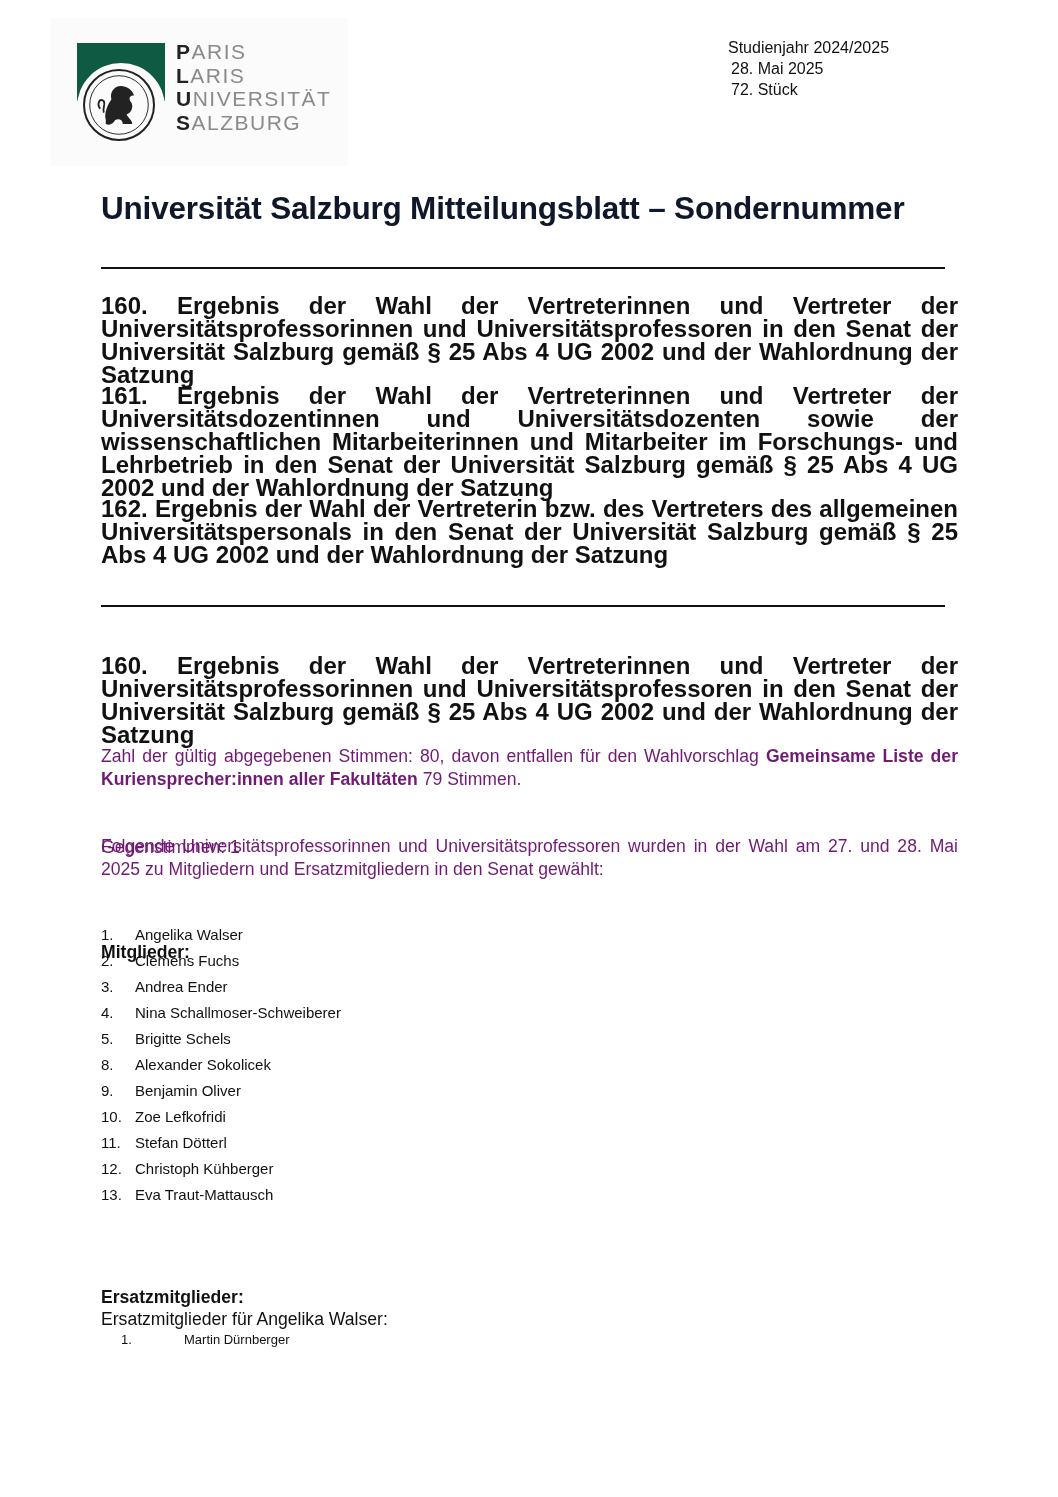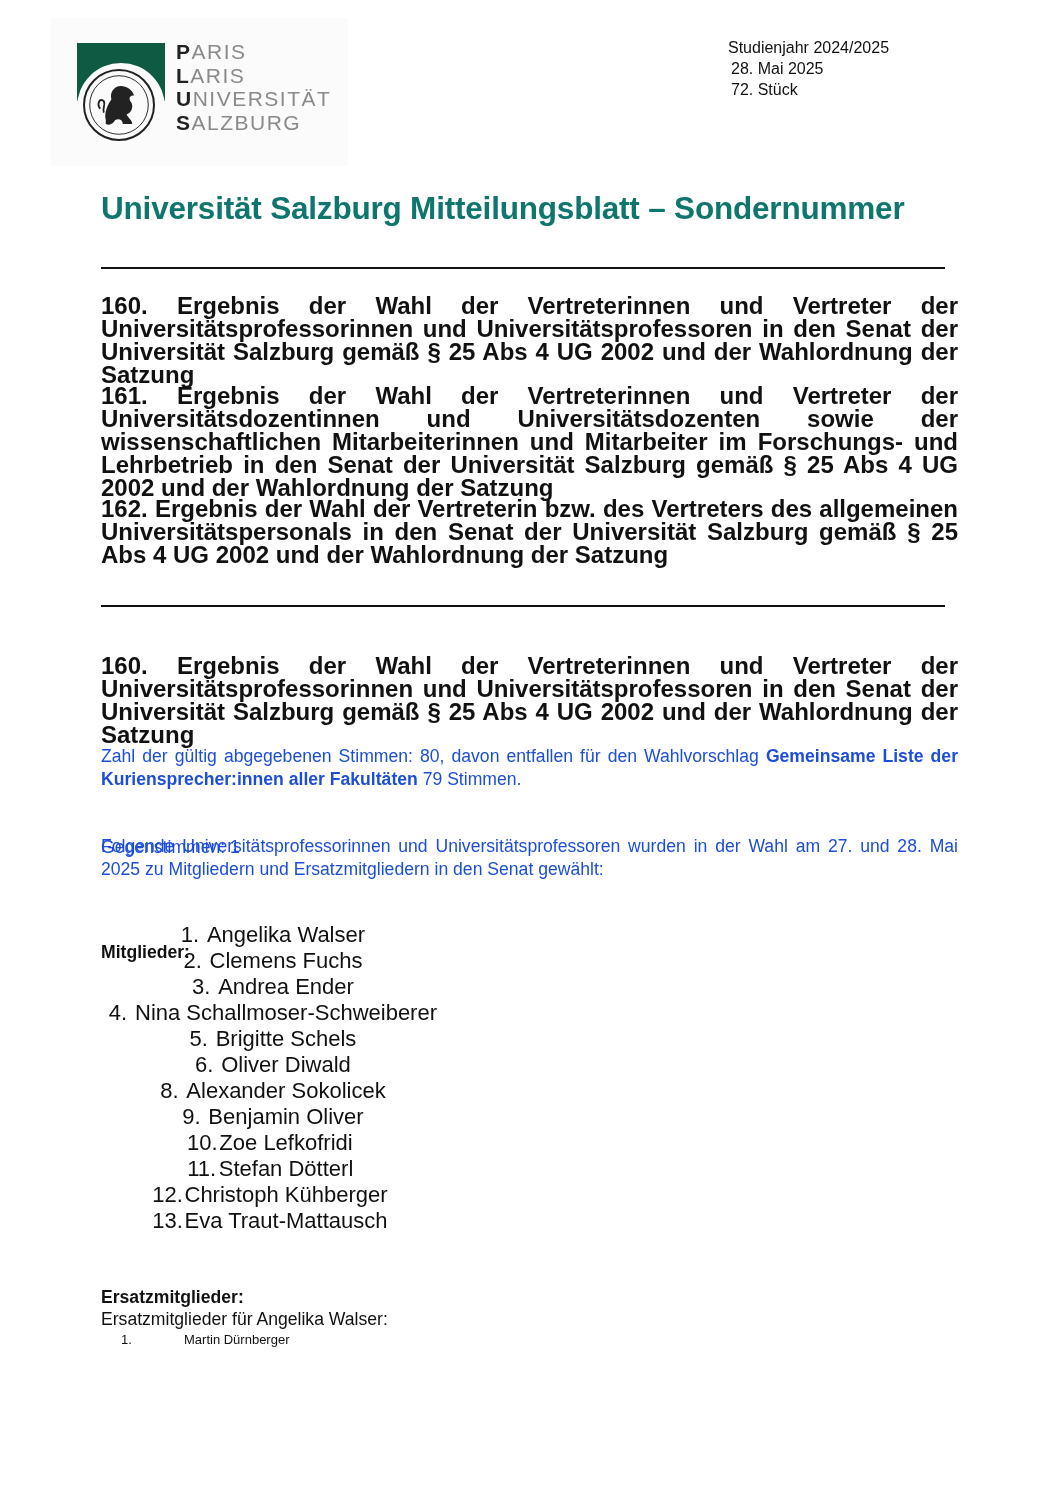--- a/index.html
+++ b/index.html
@@ -29,34 +29,34 @@
       position: absolute; left: 176px; top: 40px;
       font-size: 21px; line-height: 23.5px; letter-spacing: 1.5px; color: #8a8a8a;
     }
     .logo-text .cap { color: #222; font-weight: bold; }
     .meta {
       position: absolute; left: 728px; top: 37px; font-size: 16px; line-height: 21px; color: #111;
     }
     .meta div:nth-child(2), .meta div:nth-child(3) { padding-left: 3px; }
     .title {
       position: absolute; left: 101px; top: 190px; font-size: 31.5px; font-weight: bold;
-      letter-spacing: -0.2px; color: #0f766e;
+      letter-spacing: -0.2px; color: #0f172a;
     }
     .rule { position: absolute; left: 101px; width: 844px; height: 2px; background: #111; }
     .toc-item, .sec-heading {
       position: absolute; left: 101px; width: 857px; font-size: 24px; line-height: 23px;
       font-weight: bold; text-align: justify; color: #111;
     }
     .para {
       position: absolute; left: 101px; width: 857px; font-size: 17.6px; line-height: 23px;
-      text-align: justify; color: #1d4ed8;
+      text-align: justify; color: #701a75;
     }
     .para b { font-weight: bold; }
     .sub-heading { position: absolute; left: 101px; font-size: 17.6px; font-weight: bold; }
-    .list { position: absolute; left: 101px; font-size: 22px; text-align: center; }
+    .list { position: absolute; left: 101px; font-size: 15px; }
     .list .li { height: 26px; line-height: 26px; white-space: nowrap; }
     .list .num { display: inline-block; width: 34px; }
     .alt-label { position: absolute; left: 101px; font-size: 17.6px; }
     .alt-list { position: absolute; left: 101px; font-size: 13px; margin-left: 20px; }
     .alt-list .num { display: inline-block; width: 63px; }
   </style>
 </head>
 <body>
 
 <div class="logo-box"></div>
@@ -100,21 +100,20 @@
 <div class="para" style="top:835px;">Folgende Universitätsprofessorinnen und Universitätsprofessoren wurden in der Wahl am 27. und 28. Mai 2025 zu Mitgliedern und Ersatzmitgliedern in den Senat gewählt:</div>
 
 <div class="sub-heading" style="top:902px;margin-top:40px;">Mitglieder:</div>
 
 <div class="list" style="top:922px;">
   <div class="li"><span class="num">1.</span><span>Angelika Walser</span></div>
   <div class="li"><span class="num">2.</span><span>Clemens Fuchs</span></div>
   <div class="li"><span class="num">3.</span><span>Andrea Ender</span></div>
   <div class="li"><span class="num">4.</span><span>Nina Schallmoser-Schweiberer</span></div>
   <div class="li"><span class="num">5.</span><span>Brigitte Schels</span></div>
-  <div class="li"><span class="num">6.</span><span>Oliver Diwald</span></div>
   <div class="li"><span class="num">8.</span><span>Alexander Sokolicek</span></div>
   <div class="li"><span class="num">9.</span><span>Benjamin Oliver</span></div>
   <div class="li"><span class="num">10.</span><span>Zoe Lefkofridi</span></div>
   <div class="li"><span class="num">11.</span><span>Stefan Dötterl</span></div>
   <div class="li"><span class="num">12.</span><span>Christoph Kühberger</span></div>
   <div class="li"><span class="num">13.</span><span>Eva Traut-Mattausch</span></div>
 </div>
 
 <div class="sub-heading" style="top:1287px;">Ersatzmitglieder:</div>
 <div class="alt-label" style="top:1309px;">Ersatzmitglieder für Angelika Walser:</div>

